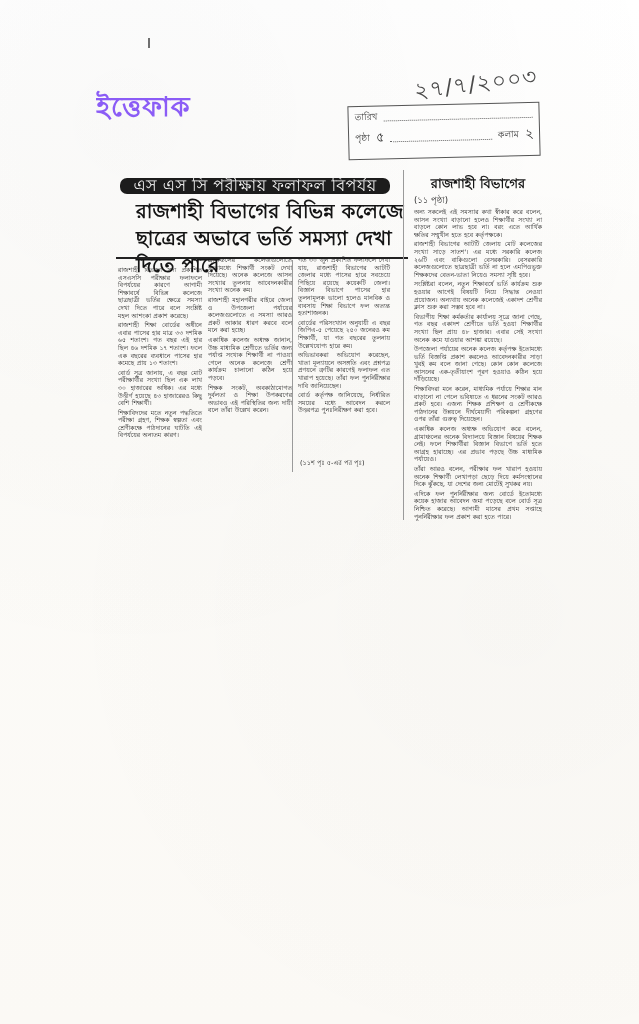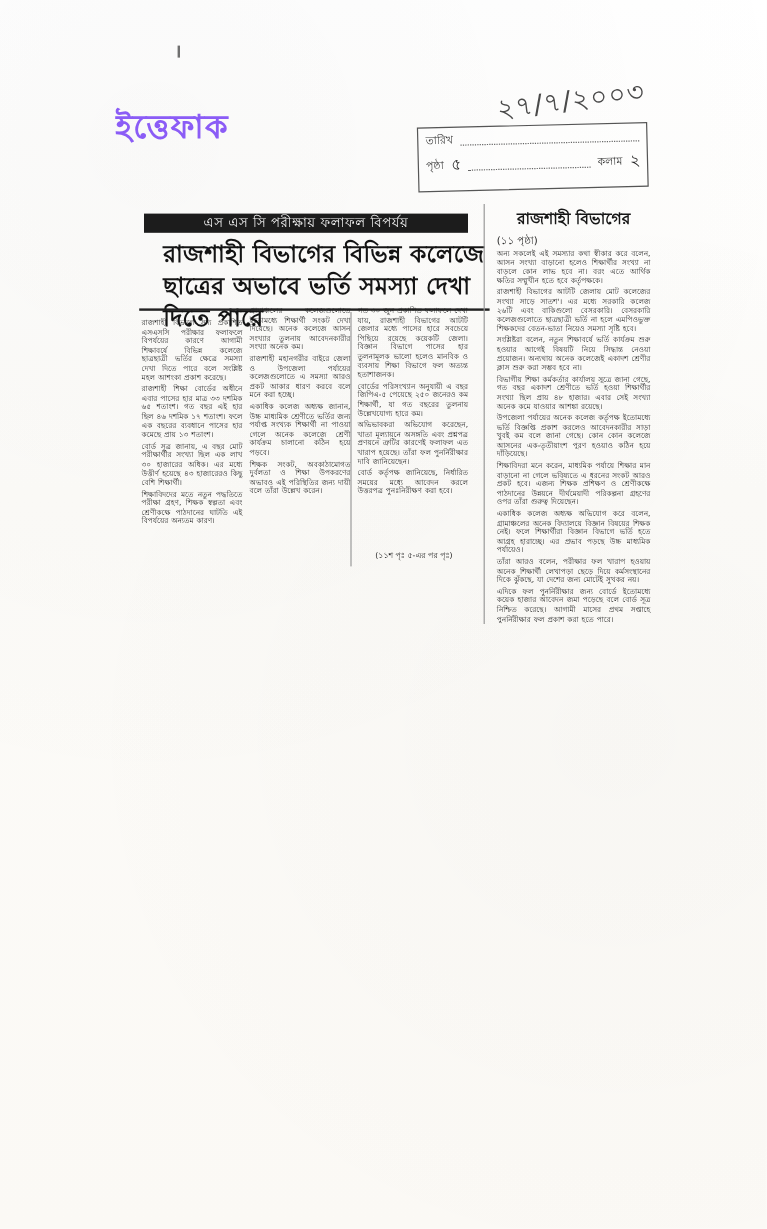--- a/index.html
+++ b/index.html
@@ -109,25 +109,26 @@
   
   .kicker {
     position: absolute;
     left: 24px;
     top: 118px;
     width: 270px;
     height: 16px;
     background: #1c1c1c;
     color: #f7f7f7;
     font-family: "DejaVu Sans", sans-serif;
-    font-size: 11px;
+    font-size: 16px;
     line-height: 16px;
     text-align: center;
     letter-spacing: 0.5px;
     filter: blur(0.2px);
+    border-radius: 7px;
   }
 
   
   .headline {
     position: absolute;
     left: 20px;
     top: 138px;
     width: 290px;
     font-family: "DejaVu Sans", sans-serif;
     font-size: 19.5px;
@@ -197,21 +198,21 @@
   }
   .div-1 { left: 196px; top: 200px; height: 212px; }
   .div-2 { left: 307px; top: 110px; height: 350px; }
 
   
   .contd {
     position: absolute;
     left: 204px;
     top: 398px;
     width: 90px;
-    text-align: center;
+    text-align: left;
     font-family: "DejaVu Sans", sans-serif;
     font-size: 6.5px;
     color: #1d1d1d;
   }
 
   
   .tick-mark {
     position: absolute;
     left: 148px;
     top: 38px;

